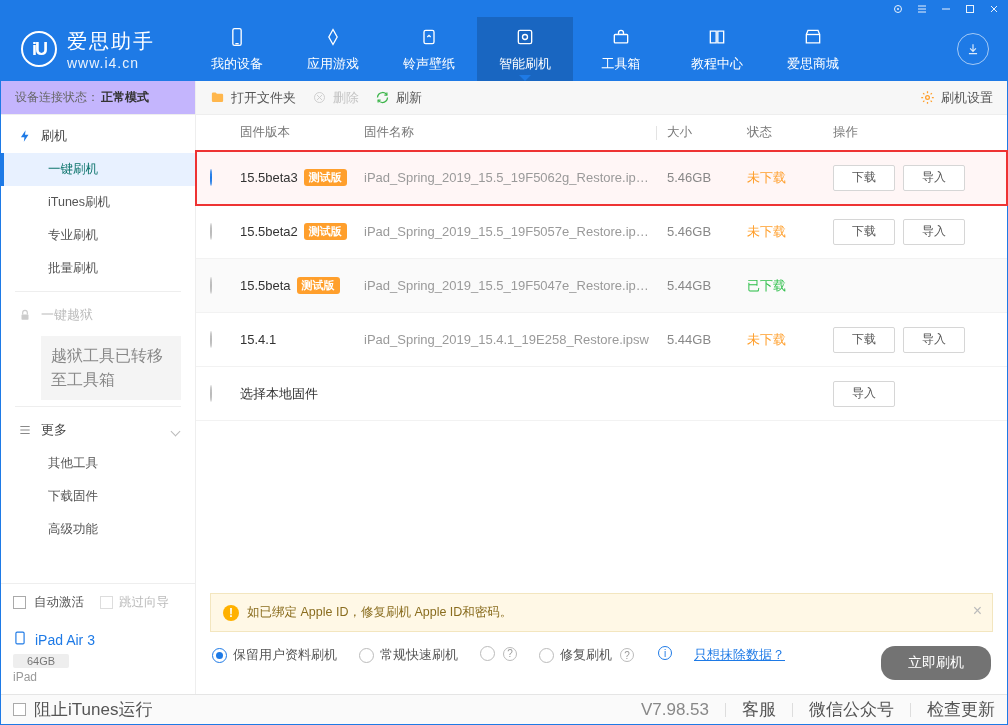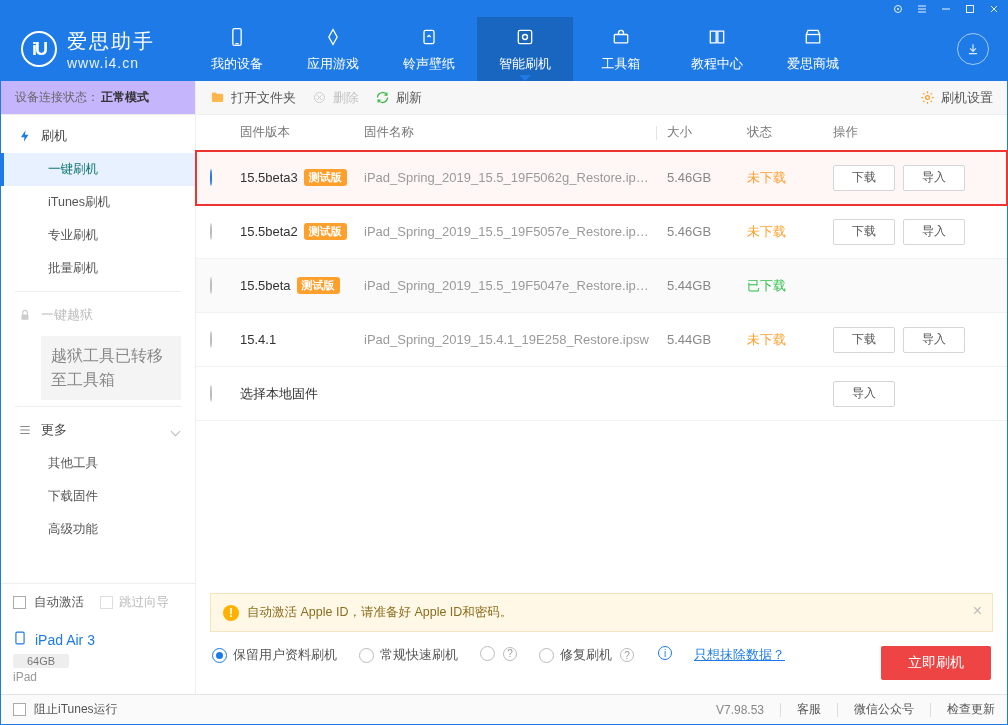--- a/index.html
+++ b/index.html
@@ -96,24 +96,24 @@
 .alert .close { position: absolute; right: 10px; top: 8px; color: #bbb; font-size: 16px; }
 
 
 .optbar { display: flex; align-items: flex-start; gap: 22px; padding: 14px 16px; font-size: 13px; color: #555; }
 .optbar .opt { display: flex; align-items: center; gap: 6px; }
 .optbar .radio { width: 15px; height: 15px; border: 1.5px solid #1e7ae6; border-radius: 50%; position: relative; }
 .optbar .opt.on .radio::after { content: ""; position: absolute; inset: 3px; background: #1e7ae6; border-radius: 50%; }
 .optbar .opt.off .radio { border-color: #bbb; }
 .optbar .q { width: 14px; height: 14px; border: 1px solid #bbb; border-radius: 50%; font-size: 10px; color: #999; display: flex; align-items: center; justify-content: center; margin-left: 2px; }
 .optbar .link { color: #1e7ae6; text-decoration: underline; }
-.optbar .primary { margin-left: auto; background: #ef4444; color: #fff; border: none; height: 34px; min-width: 110px; border-radius: 2px; font-size: 14px; display: flex; align-items: center; justify-content: center; }
-
-
-.statusbar { height: 30px; border-top: 1px solid #e5e5e5; background: #fafafa; display: flex; align-items: center; padding: 0 12px; font-size: 12px; color: #555; gap: 8px; }
+.optbar .primary { margin-left: auto; background: #737373; color: #fff; border: none; height: 34px; min-width: 110px; border-radius: 14px; font-size: 14px; display: flex; align-items: center; justify-content: center; }
+
+
+.statusbar { height: 30px; border-top: 1px solid #e5e5e5; background: #fafafa; display: flex; align-items: center; padding: 0 12px; font-size: 17px; color: #555; gap: 8px; }
 .statusbar .cb { width: 13px; height: 13px; border: 1px solid #aaa; background: #fff; }
 .statusbar .sp { flex: 1; }
 .statusbar .sv { color: #888; }
 .statusbar .vsep { width: 1px; height: 14px; background: #ddd; margin: 0 8px; }
 </style>
 </head>
 <body>
 
 <div class="app">
 
@@ -384,21 +384,21 @@
             <div class="col-op ops">
               <span class="btn">导入</span>
             </div>
           </div>
         </div>
 
       <div style="flex:1"></div>
 
       <div class="alert">
         <span class="warn">!</span>
-        <span>自动激活 Apple ID，请准备好 Apple ID和密码。</span>
+        <span>如已绑定 Apple ID，修复刷机 Apple ID和密码。</span>
         <span class="close">×</span>
       </div>
 
       <div class="optbar">
         <span class="opt on">
             <span class="radio"></span>
             <span>保留用户资料刷机</span>
           </span>
         <span class="opt off">
             <span class="radio"></span>

